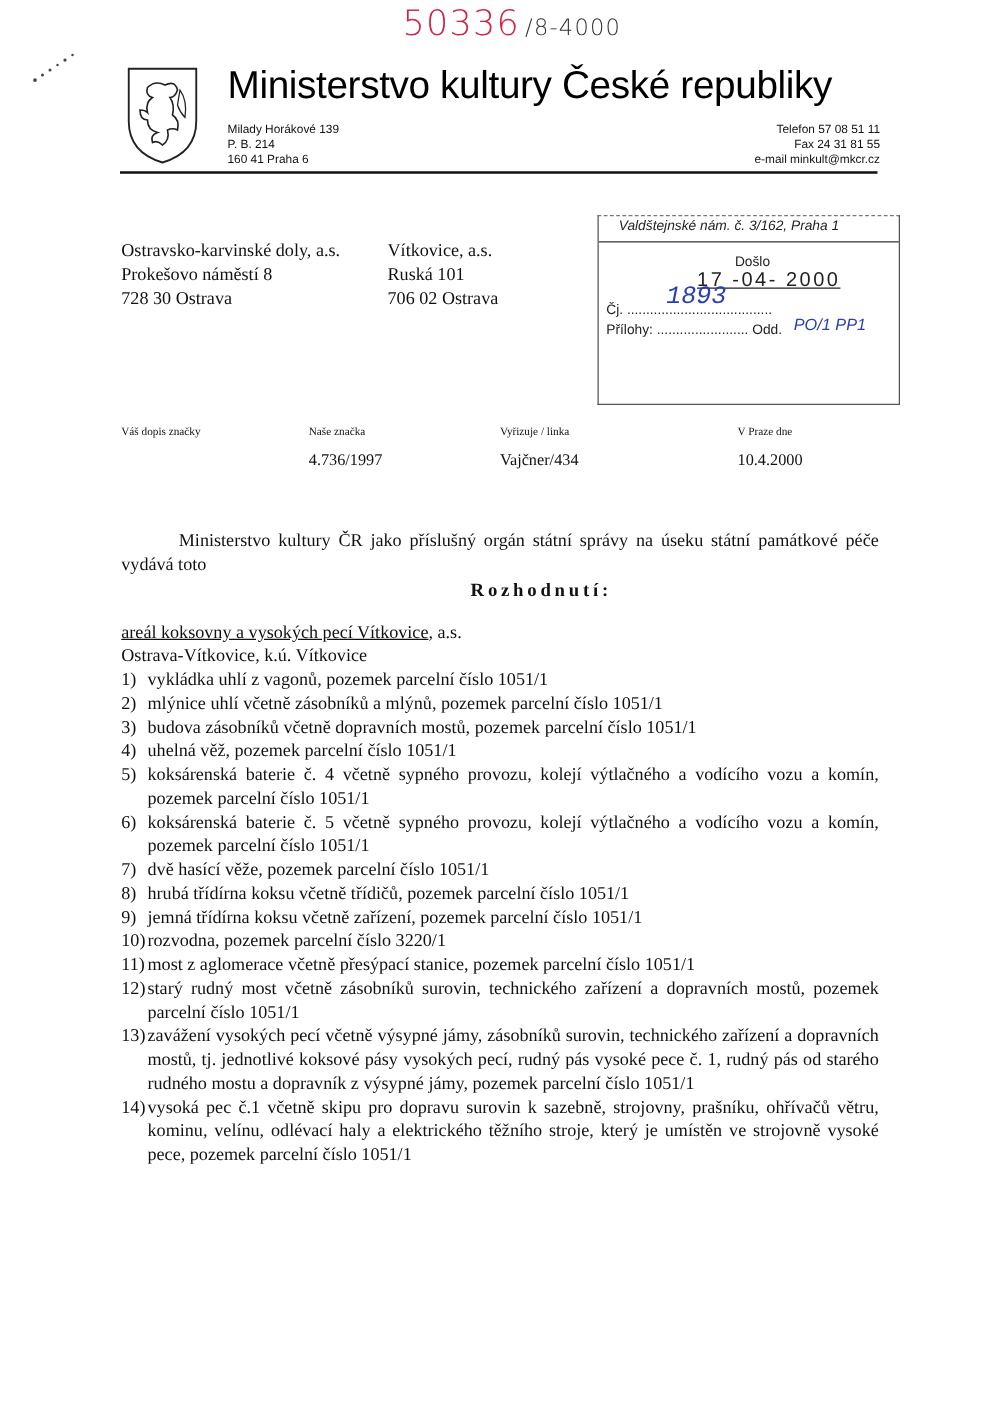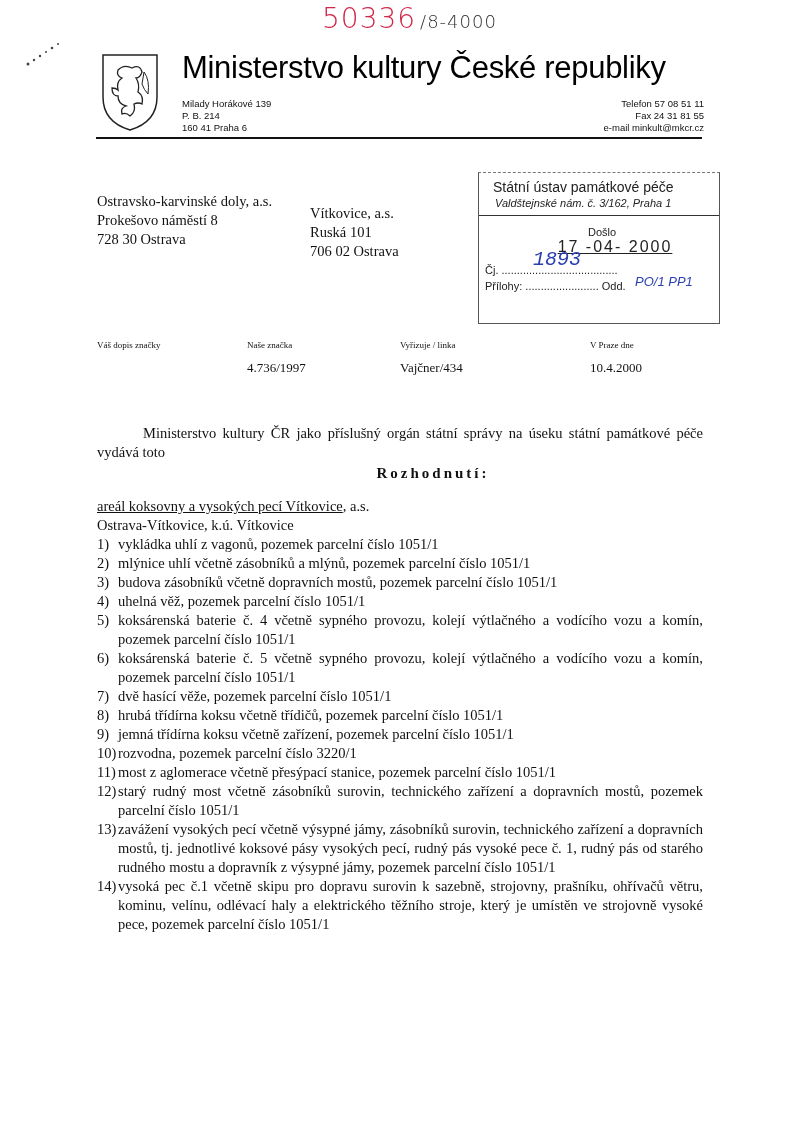--- a/index.html
+++ b/index.html
@@ -7,21 +7,21 @@
   .abs { position: absolute; }
   .handwritten-red { left: 322px; top: 2px; font-family: "DejaVu Sans", sans-serif; font-size: 28px; color: #d0284a; letter-spacing: 1px; font-weight: 300; }
   .handwritten-red .rest { color: #333; font-size: 18px; margin-left: 4px; }
   .crest { left: 100px; top: 52px; width: 60px; height: 80px; }
   .ministry-title { left: 182px; top: 50px; font-family: "Liberation Sans", sans-serif; font-size: 31px; color: #000; letter-spacing: -0.3px; }
   .addr-left { left: 182px; top: 98px; font-family: "Liberation Sans", sans-serif; font-size: 9.5px; line-height: 12px; }
   .addr-right { right: 90px; top: 98px; font-family: "Liberation Sans", sans-serif; font-size: 9.5px; line-height: 12px; text-align: right; }
   .header-rule { left: 96px; top: 137px; width: 606px; height: 1.5px; background: #111; }
   .recipient { font-size: 14.5px; line-height: 19px; }
   .recip1 { left: 97px; top: 192px; }
-  .recip2 { left: 310px; top: 192px; margin-top: 12px; }
+  .recip2 { left: 310px; top: 192px; }
   .stamp { left: 478px; top: 172px; width: 240px; height: 150px; border: 1px solid #555; border-top: 1px dashed #777; font-family: "Liberation Sans", sans-serif; color: #222; }
   .stamp .org { font-size: 14px; margin: 6px 0 0 14px; }
   .stamp .street { font-size: 11px; margin: 2px 0 0 16px; font-style: italic; }
   .stamp .divider { border-top: 1.5px solid #333; margin-top: 6px; }
   .stamp .row { font-size: 11px; margin-left: 6px; }
   .stamp .date-row { margin-top: 10px; display: flex; align-items: center; flex-direction: column; }
   .stamp .date-val { font-size: 16px; margin-left: 26px; letter-spacing: 2px; text-decoration: underline; }
   .stamp .cj-row { margin-top: 8px; position: relative; }
   .stamp .cj-hand { position: absolute; left: 48px; top: -16px; font-size: 20px; color: #2a3fb0; font-style: italic; font-family: Liberation Mono, monospace; }
   .stamp .prilohy-row { margin-top: 4px; position: relative; }
@@ -89,21 +89,20 @@
   <div>Prokešovo náměstí 8</div>
   <div>728 30 Ostrava</div>
 </div>
 <div class="abs recipient recip2">
   <div>Vítkovice, a.s.</div>
   <div>Ruská 101</div>
   <div>706 02 Ostrava</div>
 </div>
 
 <div class="abs stamp">
-  <div class="org">Státní ústav památkové péče</div>
   <div class="street">Valdštejnské nám. č. 3/162, Praha 1</div>
   <div class="divider"></div>
   <div class="row date-row">
     <span>Došlo</span>
     <span class="date-val">17 -04- 2000</span>
   </div>
   <div class="row cj-row">
     <span>Čj. ......................................</span>
     <span class="cj-hand">1893</span>
   </div>

